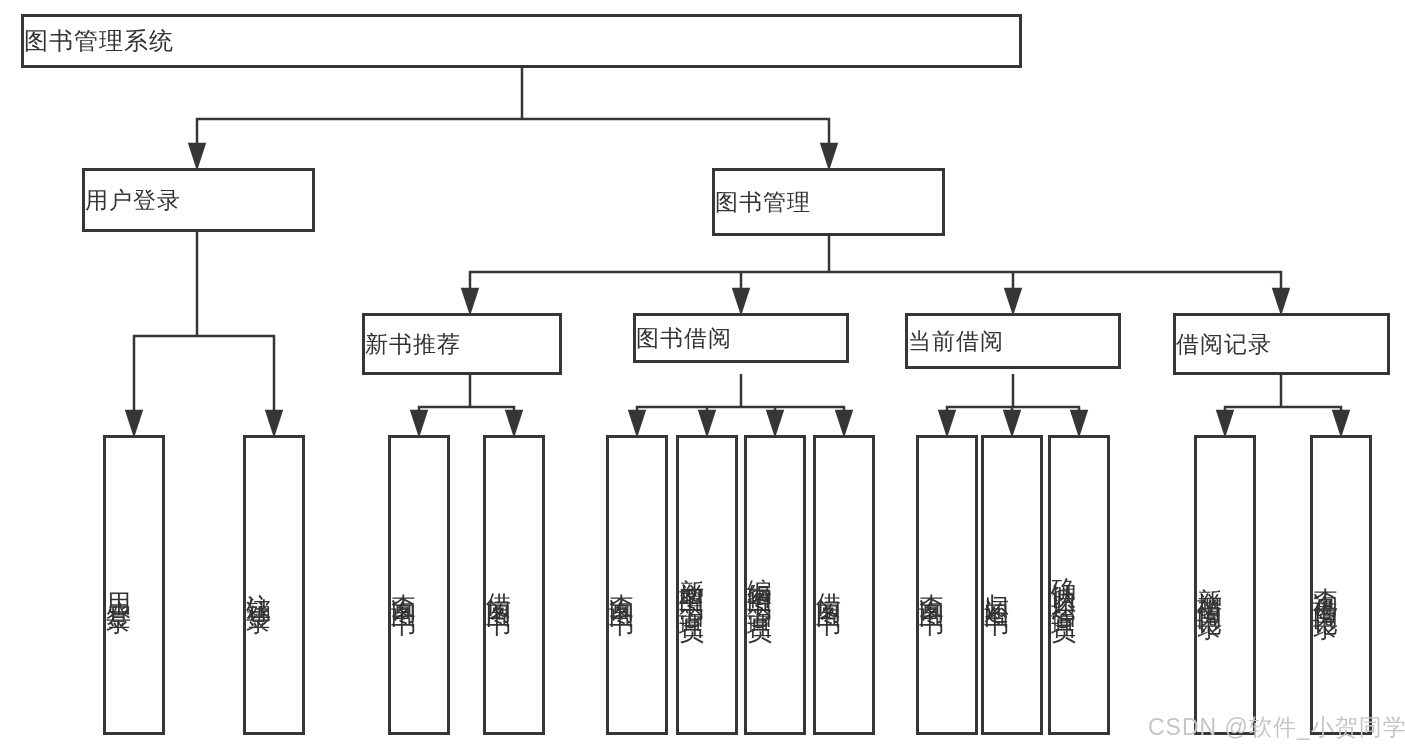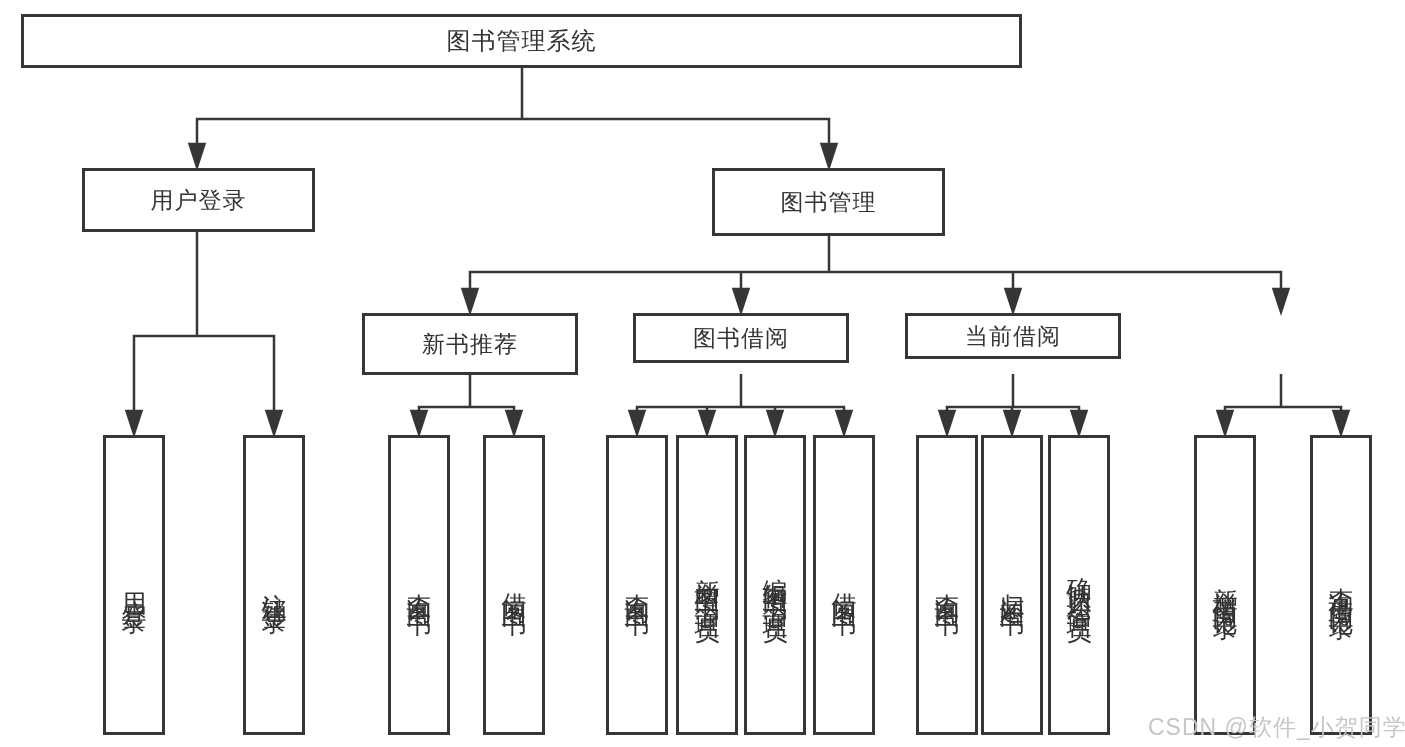--- a/index.html
+++ b/index.html
@@ -18,21 +18,21 @@
     width: 1405px; height: 747px;
     z-index: 0;
   }
   .box {
     position: absolute;
     box-sizing: border-box;
     background: #ffffff;
     border: 3px solid #363636;
     display: flex;
     align-items: center;
-    justify-content: center;
+    justify-content: flex-start;
     z-index: 1;
   }
   .hlabel {
     font-size: 23px;
     letter-spacing: 1px;
     color: #333333;
     white-space: nowrap;
   }
   .root-label { font-size: 24px; }
   .vlabel {
@@ -124,28 +124,31 @@
     <span class="hlabel root-label">图书管理系统</span>
   </div>
 
   <div class="box" style="left:82px; top:168px; width:233px; height:64px;">
     <span class="hlabel">用户登录</span>
   </div>
   <div class="box" style="left:712px; top:168px; width:233px; height:68px;">
     <span class="hlabel">图书管理</span>
   </div>
 
-  <div class="box" style="left:362px; top:313px; width:216px; height:62px;">
+  <div class="box" style="left:362px; top:313px; width:200px; height:62px;">
     <span class="hlabel">新书推荐</span>
   </div>
   <div class="box" style="left:633px; top:313px; width:216px; height:50px;">
     <span class="hlabel">图书借阅</span>
   </div>
-  <div class="box" style="left:905px; top:313px; width:216px; height:46px;">
+  <div class="box" style="left:905px; top:313px; width:216px; height:56px;">
     <span class="hlabel">当前借阅</span>
+  </div>
+  <div class="box" style="left:1173px; top:313px; width:217px; height:62px;">
+    <span class="hlabel">借阅记录</span>
   </div>
 
   <div class="box" style="left:103px; top:435px; width:62px; height:300px;">
     <span class="vlabel">用户登录</span>
   </div>
   <div class="box" style="left:243px; top:435px; width:62px; height:300px;">
     <span class="vlabel">注销登录</span>
   </div>
 
   <div class="box" style="left:388px; top:435px; width:62px; height:300px;">

